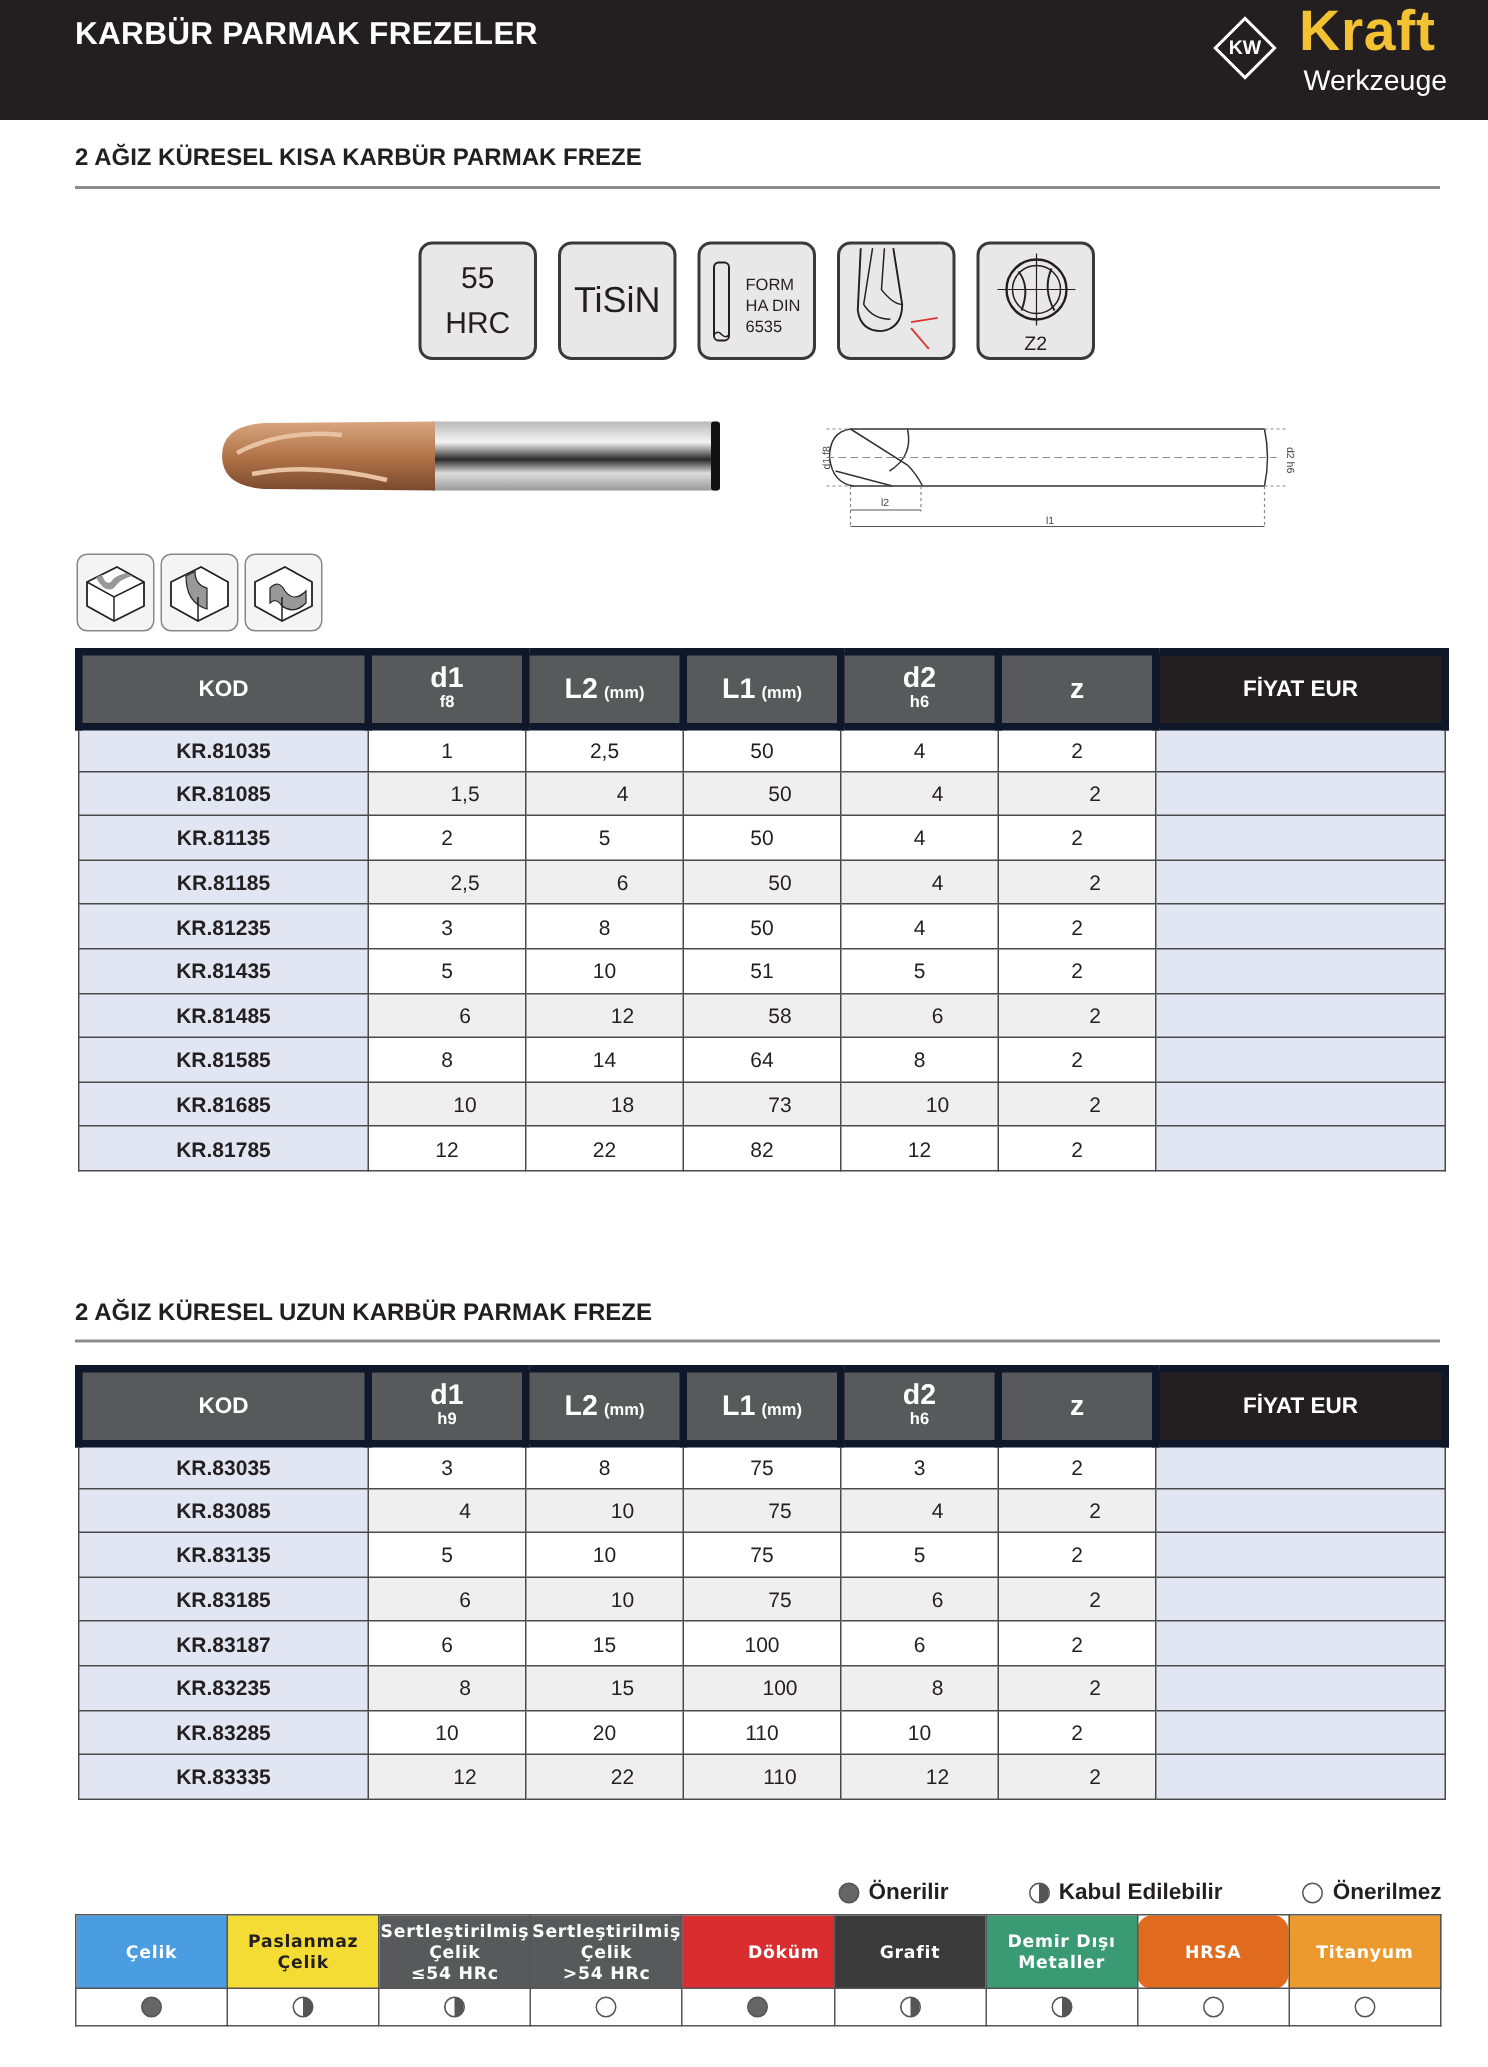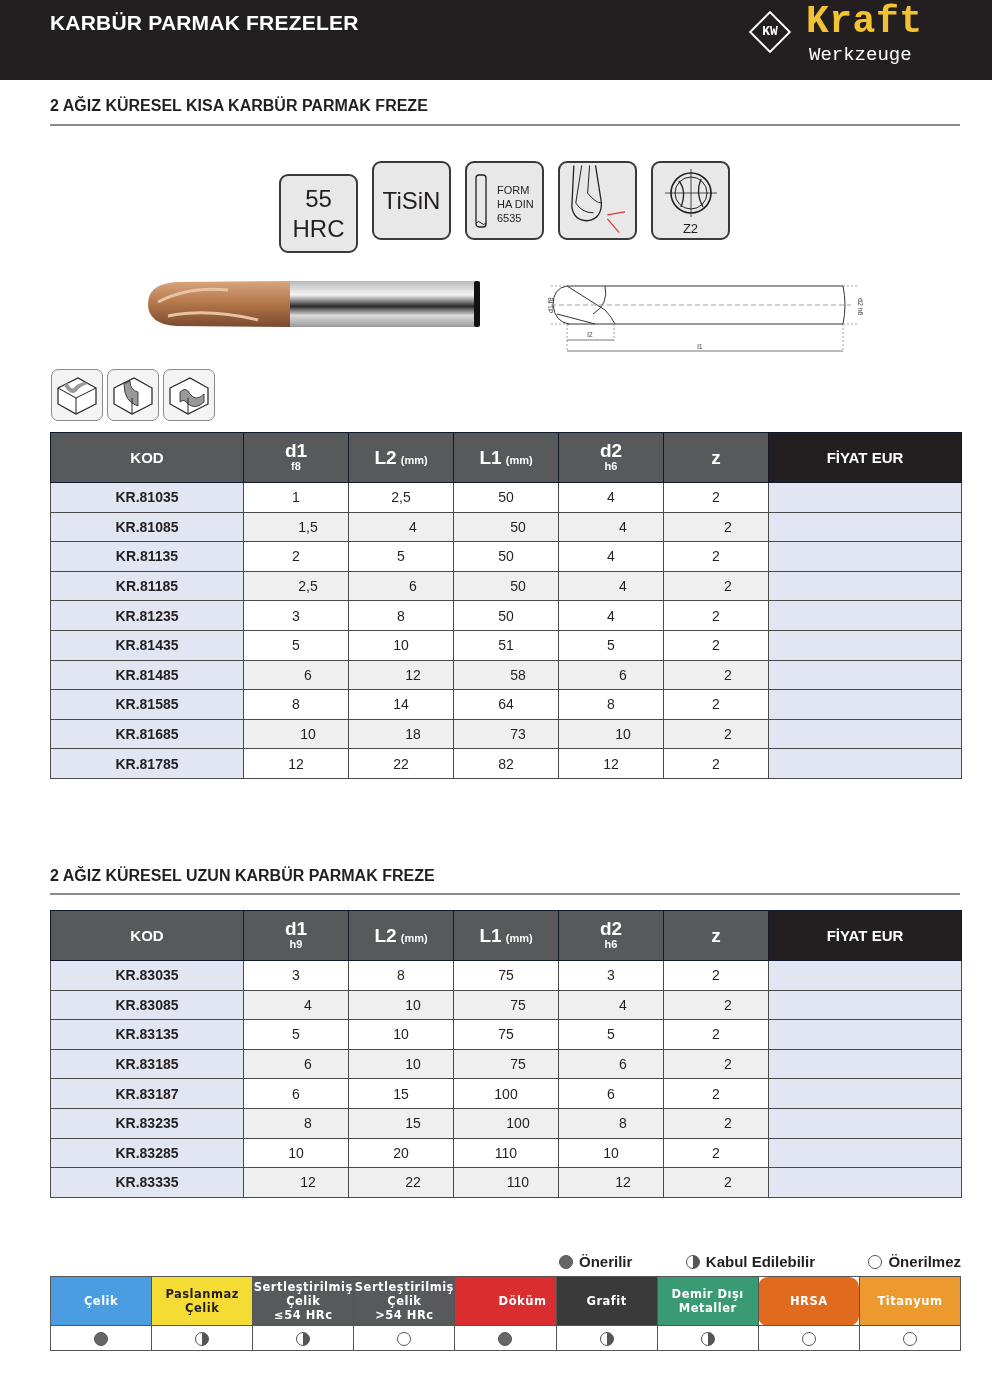--- a/index.html
+++ b/index.html
@@ -1,42 +1,42 @@
 <!DOCTYPE html>
 <html><head>
 <meta charset="utf-8">
 <style>
   * { box-sizing: border-box; margin: 0; padding: 0; }
   body { width: 992px; height: 1378px; background: #ffffff; font-family: "Liberation Sans", sans-serif; color: #222; position: relative; overflow: hidden; }
   .topbar { position: absolute; left: 0; top: 0; width: 992px; height: 80px; background: #231f20; }
   .topbar .title { position: absolute; left: 50px; top: 11px; color: #fff; font-weight: bold; font-size: 21px; letter-spacing: 0.2px; }
-  .logo { position: absolute; left: 748px; top: 4px; width: 180px; height: 70px; font-family: Liberation Mono, monospace; }
+  .logo { position: absolute; left: 808px; top: 4px; width: 180px; height: 70px; }
   .logo .diamond { position: absolute; left: 7px; top: 13px; width: 30px; height: 30px; border: 2px solid #fff; transform: rotate(45deg); }
   .logo .kw { position: absolute; left: 2px; top: 20px; width: 40px; text-align: center; color: #fff; font-weight: bold; font-size: 13px; }
   .logo .kraft { position: absolute; left: 58px; top: -4px; color: #f2c233; font-weight: bold; font-size: 38px; letter-spacing: 0.5px; }
   .logo .werk { position: absolute; left: 61px; top: 40px; color: #fff; font-size: 19px; }
 
   .section-title { position: absolute; left: 50px; font-weight: bold; font-size: 16px; color: #231f20; }
   .section-rule { position: absolute; left: 50px; width: 910px; height: 2px; background: #8c8c8c; }
 
   .badges { position: absolute; left: 279px; top: 161px; display: flex; gap: 14px; }
   .badge { width: 79px; height: 79px; border: 2px solid #3a3a3a; border-radius: 9px; background: #e8e8e8; display: flex; align-items: center; justify-content: center; text-align: center; color: #231f20; position: relative; }
-  .badge.hrc { font-size: 24px; line-height: 30px; margin-top: 13px; }
+  .badge.hrc { font-size: 20px; line-height: 30px; }
   .badge.coat { font-size: 24px; }
   .badge.form .txt { position: absolute; left: 30px; top: 20px; font-size: 11px; line-height: 14px; text-align: left; }
   .badge.z2 .lbl { position: absolute; left: 0; right: 0; bottom: 2px; font-size: 13px; text-align: center; }
 
   .tool-photo { position: absolute; left: 148px; top: 280px; width: 335px; height: 48px; }
   .tool-drawing { position: absolute; left: 545px; top: 280px; width: 325px; height: 80px; }
 
   .ops { position: absolute; left: 51px; top: 369px; display: flex; gap: 4px; }
   .op { width: 52px; height: 52px; border: 1.5px solid #888; border-radius: 7px; background: #f4f4f4; display: flex; align-items: center; justify-content: center; }
 
   table.spec { position: absolute; left: 50px; width: 911px; border-collapse: collapse; table-layout: fixed; }
-  table.spec th { background: #58595b; color: #fff; font-weight: bold; height: 50px; border: 1px solid #0f172a; font-size: 15px; vertical-align: middle; text-align: center; }
+  table.spec th { background: #58595b; color: #fff; font-weight: bold; height: 50px; border: 5px solid #0f172a; font-size: 15px; vertical-align: middle; text-align: center; }
   table.spec th .big { font-size: 19px; display: block; line-height: 18px; }
   table.spec th .big-inline { font-size: 19px; }
   table.spec th .small { font-size: 11px; display: block; line-height: 13px; }
   table.spec th .mm { font-size: 11px; }
   table.spec th.price { background: #231f20; }
   table.spec td { height: 29.6px; border: 1px solid #4a4a4a; text-align: center; font-size: 14px; color: #231f20; }
   table.spec td.kod { background: #e1e6f2; font-weight: bold; }
   table.spec td.price { background: #e1e6f2; }
   table.spec tr.even td.num { background: #efefef; padding-left: 24px; }
   table.spec tr.odd td.num { background: #ffffff; }

